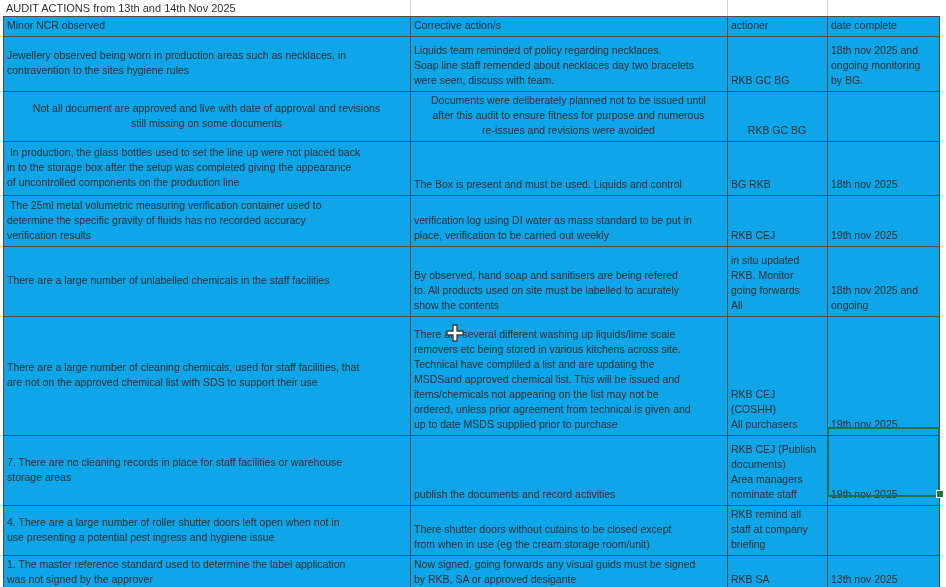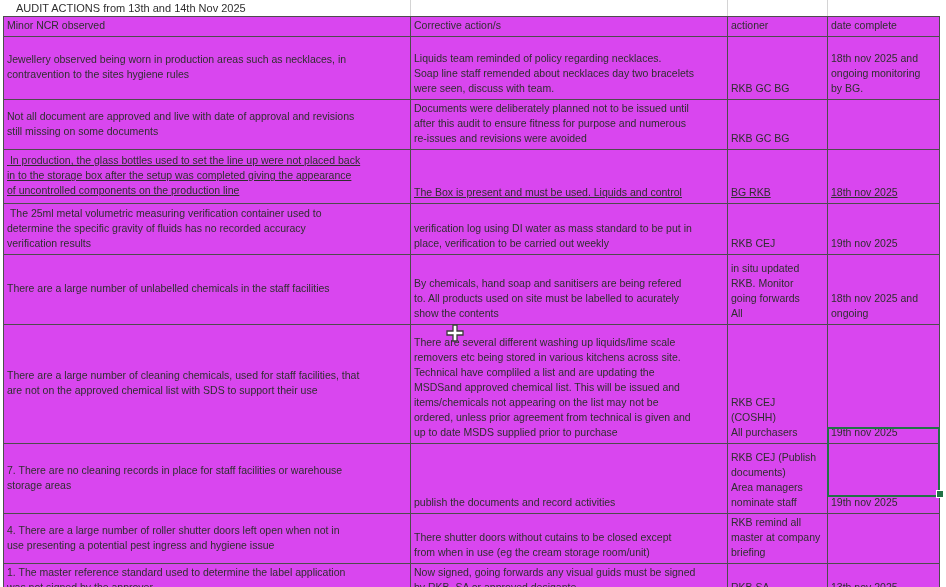--- a/index.html
+++ b/index.html
@@ -8,47 +8,47 @@
     background:#ffffff;
     font-family:"Liberation Sans", sans-serif;
     color:#2f2f2f;
   }
   
   .title-row{
     position:absolute;left:3px;top:0;width:936px;height:16px;
     background:#fff;
   }
   .title-row .title-text{
-    position:absolute;left:13px;top:1px;
+    position:absolute;left:3px;top:1px;
     font-size:11px;line-height:14px;white-space:nowrap;
   }
   .gridline-v{
     position:absolute;top:0;width:1px;height:16px;background:#d4d4d4;
   }
   .gl1{left:407px;} .gl2{left:724px;} .gl3{left:824px;}
   
   table.sheet{
     position:absolute;left:3px;top:16px;
     width:936px;table-layout:fixed;
     border-collapse:collapse;
     font-size:10.5px;line-height:15px;
   }
   table.sheet td{
     border:1px solid #4d4d4d;
     padding:1px 4px 3px 3px;
     overflow:hidden;
     white-space:pre-wrap;
     word-wrap:break-word;
-    background:#d946ef;
+    background:#0ea5e9;
   }
   col.c1{width:407px;} col.c2{width:317px;} col.c3{width:100px;} col.c4{width:112px;}
   td.v-mid{vertical-align:middle;}
   td.v-bot{vertical-align:bottom;margin-top:40px;}
   tr.rhead{height:17px;} tr.rhead td{vertical-align:middle;}
-  tr.r1{height:63px;} tr.r2{height:45px;} tr.r3{height:54px;text-decoration:underline;}
+  tr.r1{height:55px;} tr.r2{height:45px;text-align:center;} tr.r3{height:54px;}
   tr.r4{height:51px;} tr.r5{height:70px;} tr.r6{height:119px;}
   tr.r7{height:70px;} tr.r8{height:49px;} tr.r9{height:35px;}
   
   .selection-border{
     position:absolute;left:827px;top:427px;width:113px;height:70px;
     border:2px solid #217346;box-sizing:border-box;
     pointer-events:none;
   }
   .fill-handle{
     position:absolute;left:936px;top:490px;width:6px;height:6px;
@@ -116,21 +116,21 @@
     <td class="v-mid"> The 25ml metal volumetric measuring verification container used to
 determine the specific gravity of fluids has no recorded accuracy
 verification results</td>
     <td class="v-bot">verification log using DI water as mass standard to be put in
 place, verification to be carried out weekly</td>
     <td class="v-bot">RKB CEJ</td>
     <td class="v-bot">19th nov 2025</td>
   </tr>
   <tr class="r5">
     <td class="v-mid">There are a large number of unlabelled chemicals in the staff facilities</td>
-    <td class="v-bot">By chemicals, hand soap and sanitisers are being refered
+    <td class="v-bot">By observed, hand soap and sanitisers are being refered
 to. All products used on site must be labelled to acurately
 show the contents</td>
     <td class="v-bot">in situ updated
 RKB. Monitor
 going forwards
 All</td>
     <td class="v-bot">18th nov 2025 and
 ongoing</td>
   </tr>
   <tr class="r6">
@@ -156,21 +156,21 @@
 Area managers
 nominate staff</td>
     <td class="v-bot">19th nov 2025</td>
   </tr>
   <tr class="r8">
     <td class="v-mid">4. There are a large number of roller shutter doors left open when not in
 use presenting a potential pest ingress and hygiene issue</td>
     <td class="v-bot">There shutter doors without cutains to be closed except
 from when in use (eg the cream storage room/unit)</td>
     <td class="v-bot">RKB remind all
-master at company
+staff at company
 briefing</td>
     <td class="v-bot"></td>
   </tr>
   <tr class="r9">
     <td class="v-mid">1. The master reference standard used to determine the label application
 was not signed by the approver</td>
     <td class="v-bot">Now signed, going forwards any visual guids must be signed
 by RKB, SA or approved desigante</td>
     <td class="v-bot">RKB SA</td>
     <td class="v-bot">13th nov 2025</td>

